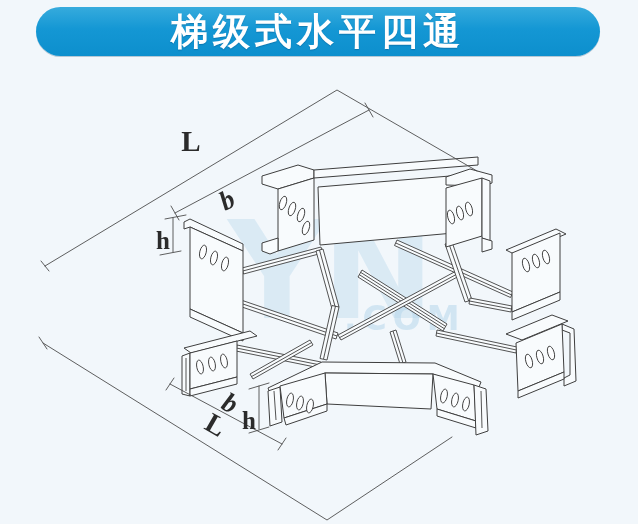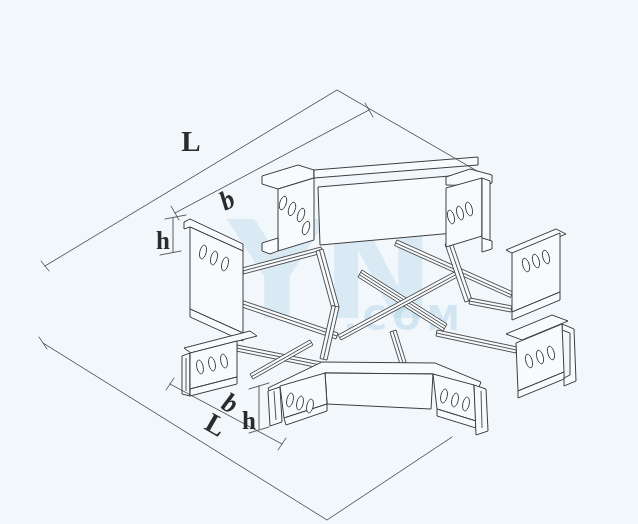--- a/index.html
+++ b/index.html
@@ -21,20 +21,23 @@
   .dim{fill:none;stroke:#4d4d4d;stroke-width:0.9;stroke-linecap:round;}
   .lbl{fill:#2b2b2b;font-family:"Liberation Serif",serif;font-weight:bold;}
   .lbl-italic{font-style:italic;}
   .wm{fill:#b7d7ec;font-family:"DejaVu Sans",sans-serif;font-weight:bold;}
 </style>
 </head>
 <body>
 
 <div id="page">
 
+  <div id="banner">
+    <span class="title">梯级式水平四通</span>
+  </div>
 
   <svg width="638" height="524" viewBox="0 0 638 524">
 
     <g>
       <text class="wm" x="228" y="318" font-size="135" letter-spacing="-4" opacity="0.40">YN</text>
       <text class="wm" x="344" y="330" font-size="33" letter-spacing="6" opacity="0.55">.COM</text>
     </g>
 
     <g>
       <path class="band" d="M242,268 L321,247 L322.5,253 L243.5,274 Z"></path>

